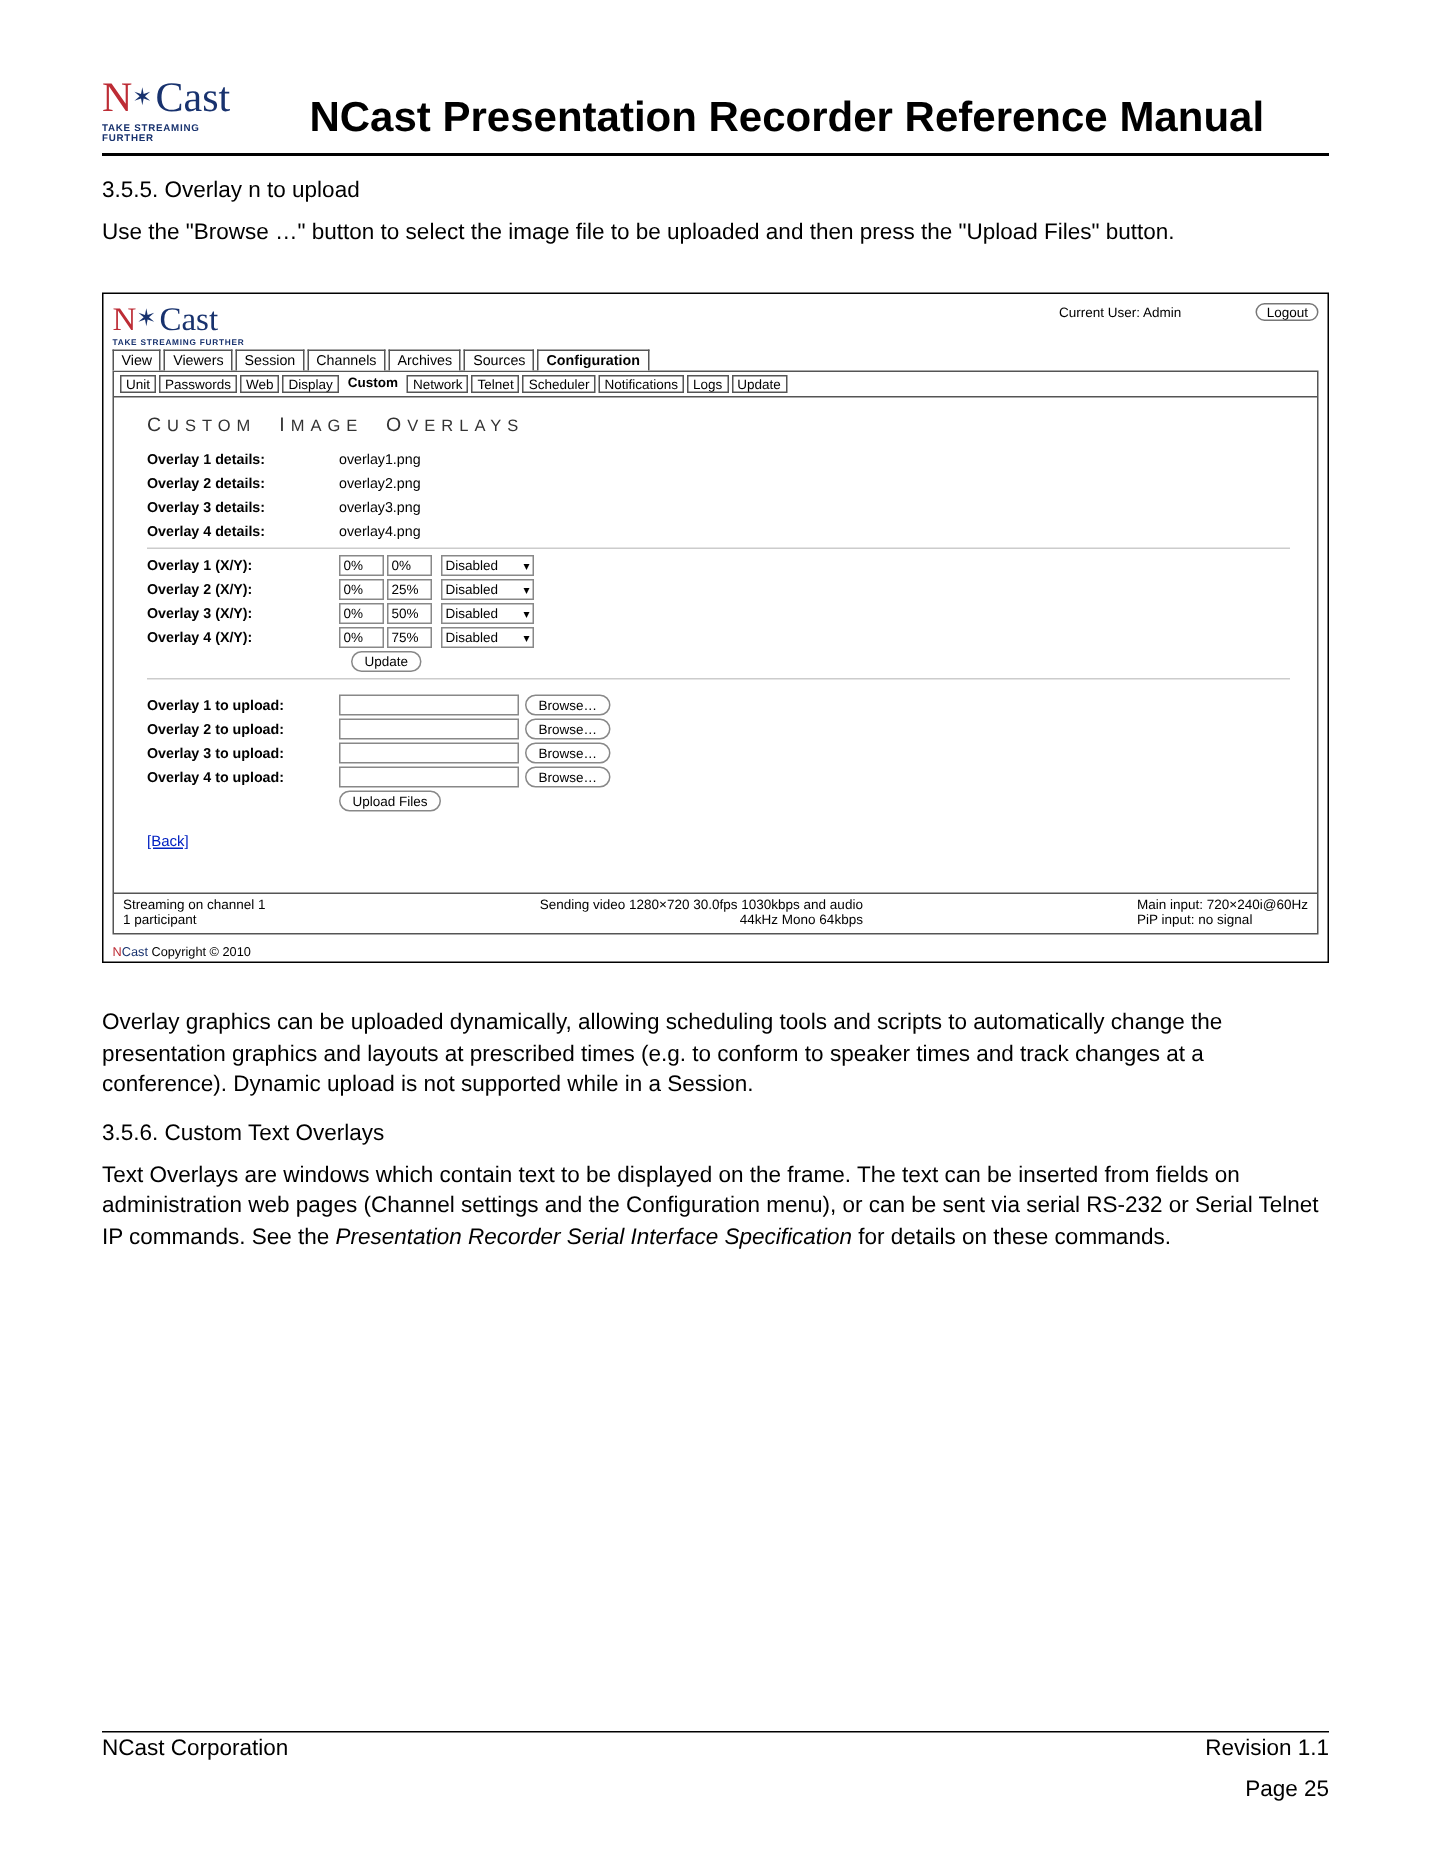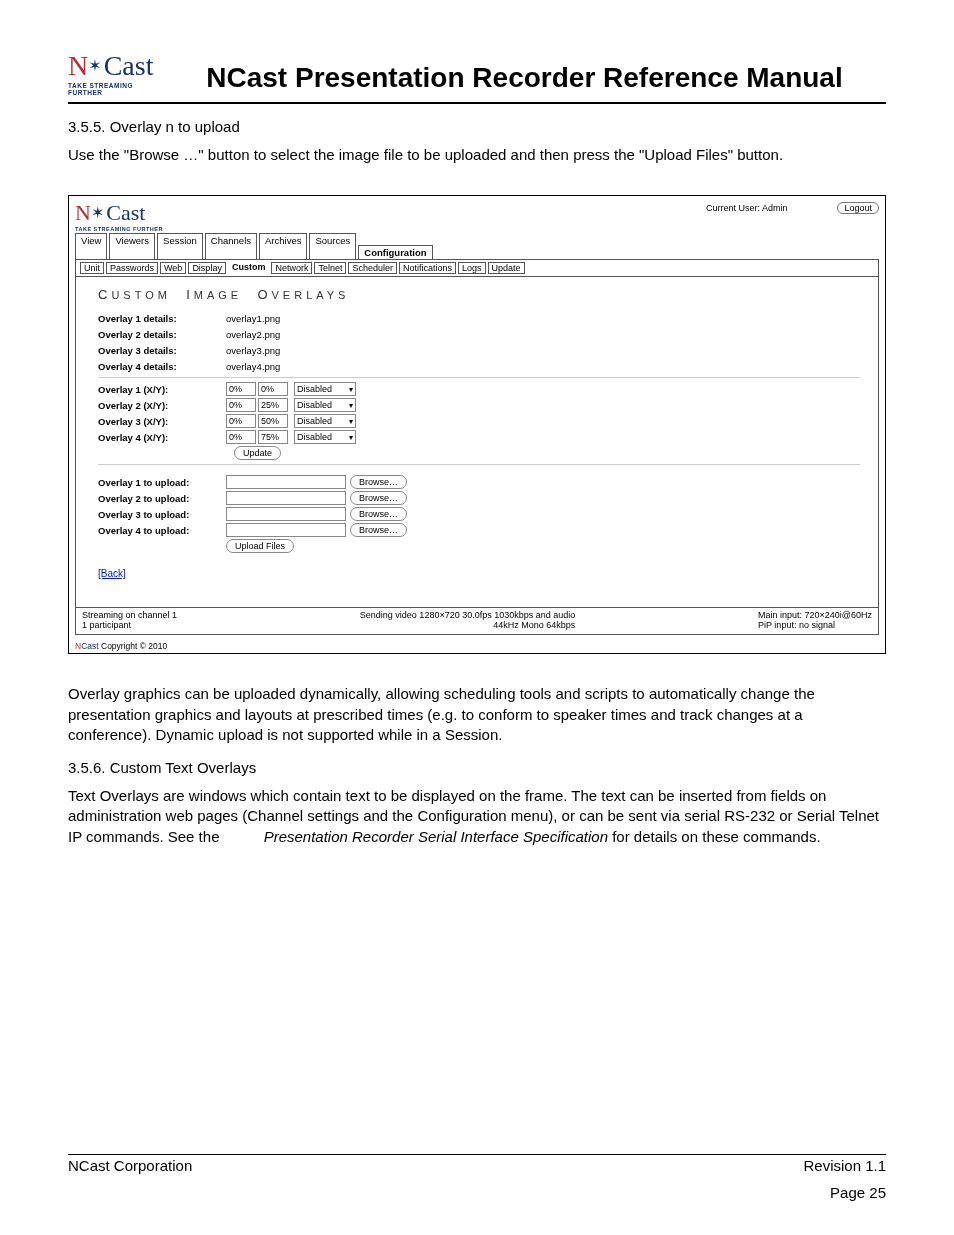--- a/index.html
+++ b/index.html
@@ -15,21 +15,21 @@
   .body-text { font-size:15px; line-height:1.35; margin:0 0 14px 0; }
   .sec-num { font-size:15px; margin:0 0 10px 0; }
   .app-shot { border:1px solid #000; margin:30px 0 30px 0; font-size:10px; }
   .app-top { display:flex; justify-content:space-between; align-items:flex-start; padding:6px 6px 1px 6px; }
   .app-logo .logo-main { font-size:22px; }
   .app-logo .logo-tag { font-size:5.5px; }
   .user-line { font-size:9px; display:flex; align-items:center; gap:6px; }
   .btn-logout { border:1px solid #777; border-radius:8px; padding:0 6px; font-size:9px; background:#fff; cursor:pointer;margin-left:44px; }
   .tabs-row { display:flex; padding:0 6px; gap:2px; font-size:9.5px; }
   .tab { border:1px solid #555; border-bottom:none; padding:1px 5px; background:#fff; cursor:pointer; }
-  .tab.active { font-weight:bold;margin-top:12px; }
+  .tab.active { font-weight:bold; }
   .sub-border { border:1px solid #555; margin:0 6px 6px 6px; }
   .subtabs-row { display:flex; gap:2px; font-size:9px; padding:2px 4px; border-bottom:1px solid #555; }
   .subtab { border:1px solid #555; padding:0 3px; cursor:pointer; }
   .subtab.active { border:none; font-weight:bold; padding:0 4px; }
   .panel { padding:10px 18px 18px 22px; }
   .panel-title { font-family:Arial,sans-serif; font-size:13px; letter-spacing:4px; color:#333; text-transform:uppercase; font-variant:small-caps; margin-bottom:8px; }
   .grid-row { display:flex; align-items:center; height:16px; }
   .lab { width:128px; font-size:9.5px; font-weight:bold; }
   .val { font-size:9.5px; }
   .inp { width:30px; height:14px; font-size:9px; border:1px solid #888; background:#fff; padding:0 2px; box-sizing:border-box; }
@@ -40,21 +40,21 @@
   .gap4 { height:6px; }
   .hr-thin { border:0; border-top:1px solid #ccc; margin:3px 0; }
   .back-link { color:#0020c2; font-size:10px; margin:14px 0 10px; cursor:pointer; text-decoration:underline; }
   .status-row { display:flex; justify-content:space-between; border-top:1px solid #555; font-size:9px; padding:2px 6px 4px 6px; }
   .copy { font-size:8.5px; padding:0 6px 2px 6px; }
   .copy .n { color:#bd2c35; }
   .copy .cast { color:#18326e; }
   .ftr { position:absolute; bottom:34px; left:68px; right:68px; }
   .ftr-line { display:flex; justify-content:space-between; border-top:1.5px solid #000; padding-top:2px; font-size:15px; }
   .page-num { text-align:right; font-size:15px; margin-top:10px; }
-  .italic { font-style:italic;margin-left:40px; }
+  .italic { font-style:italic; }
 </style>
 </head>
 <body>
 
 <div class="page">
 
   <div class="hdr-row">
     <div class="logo-hdr">
       <div class="logo-main">
         <span>N</span>

